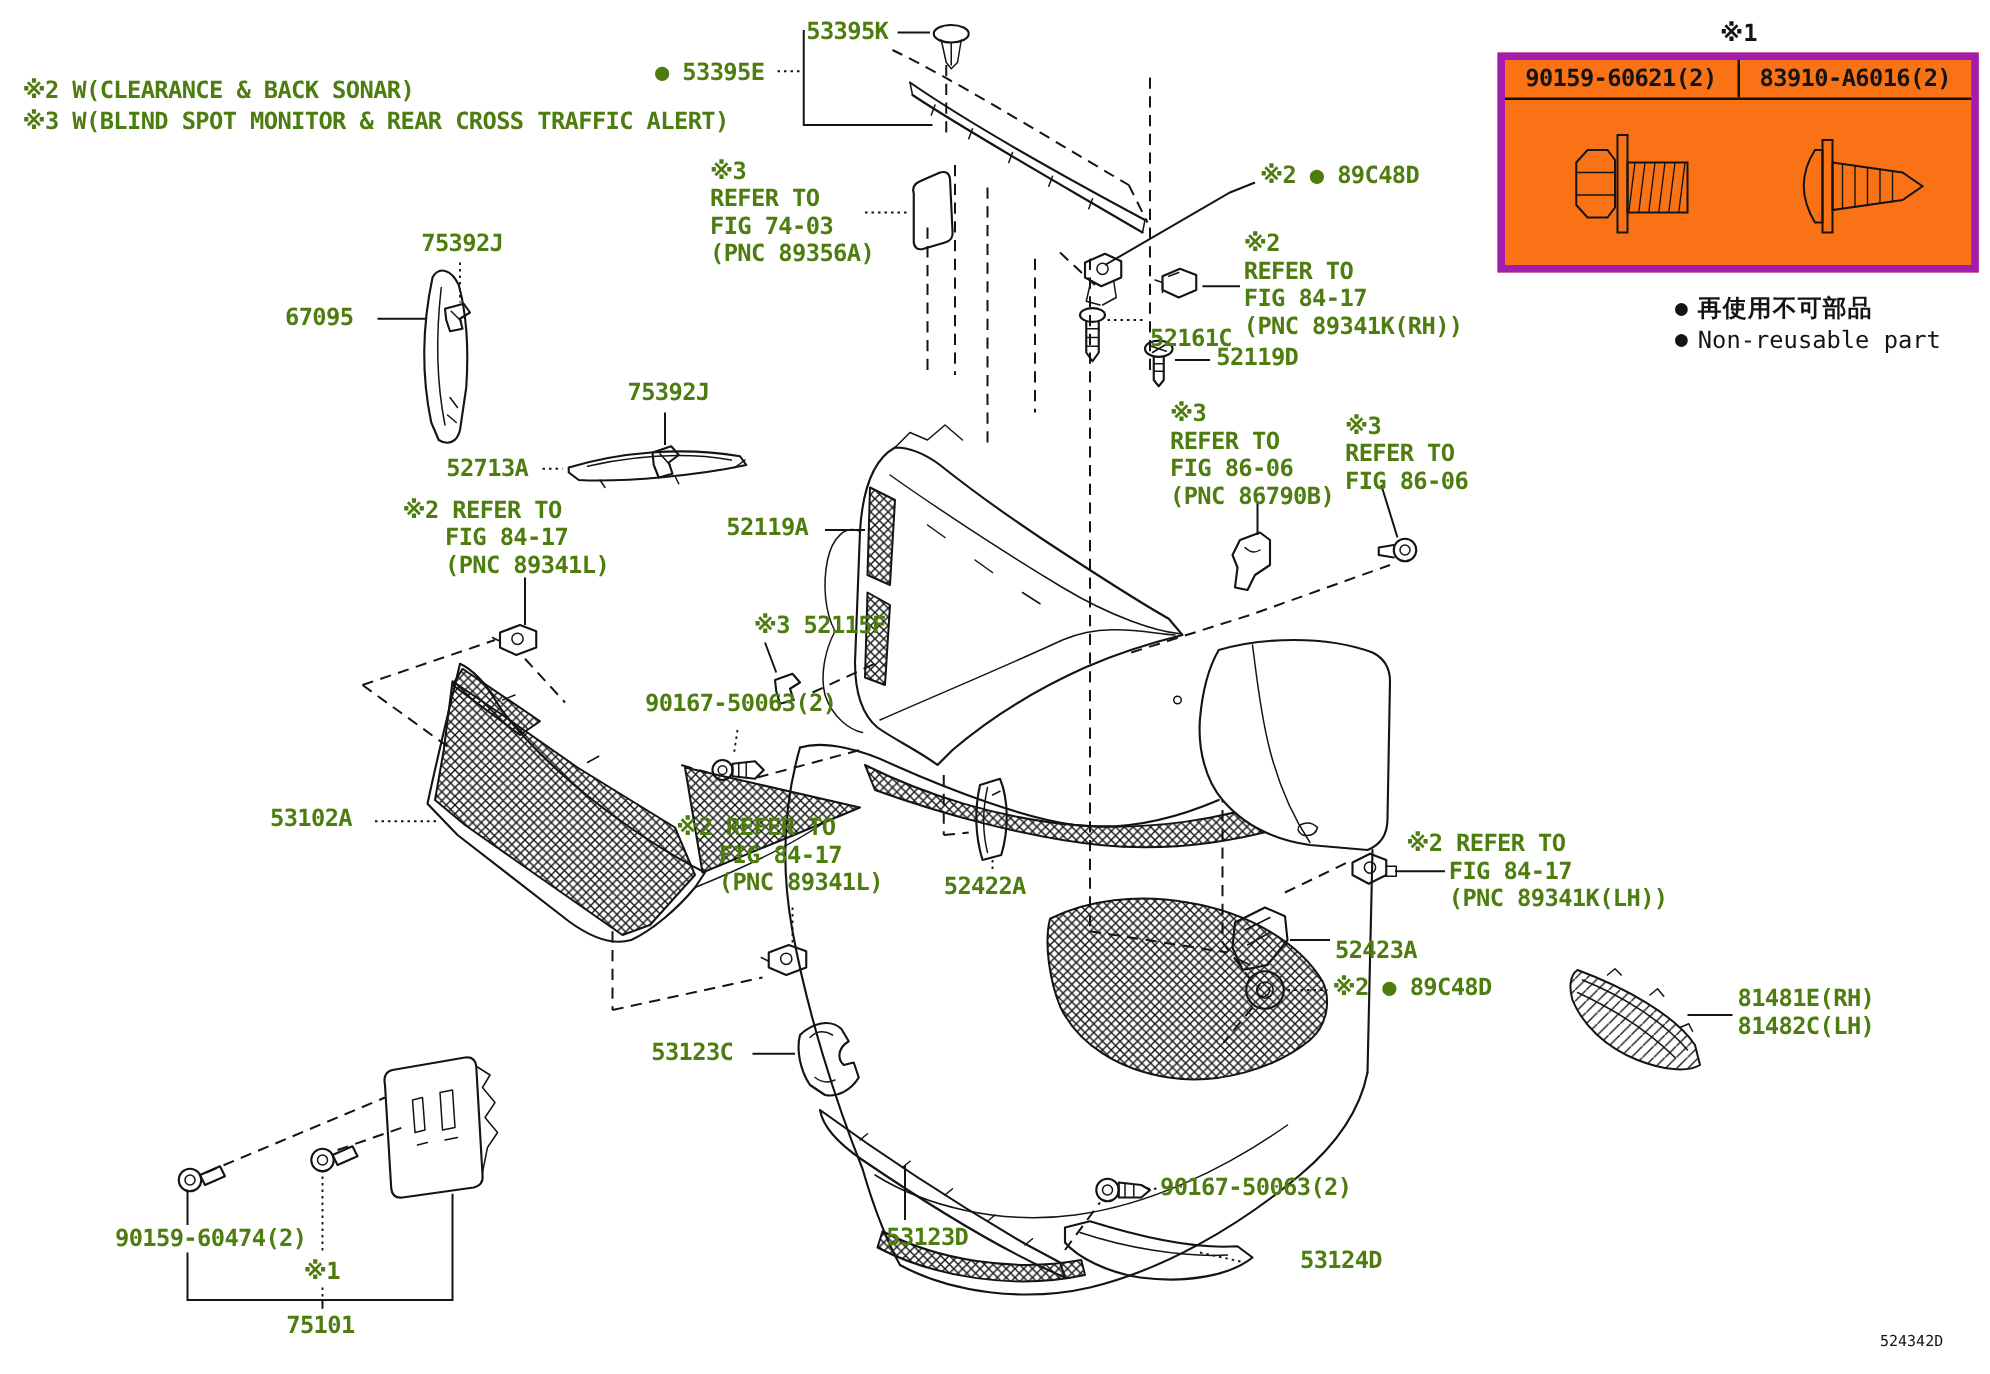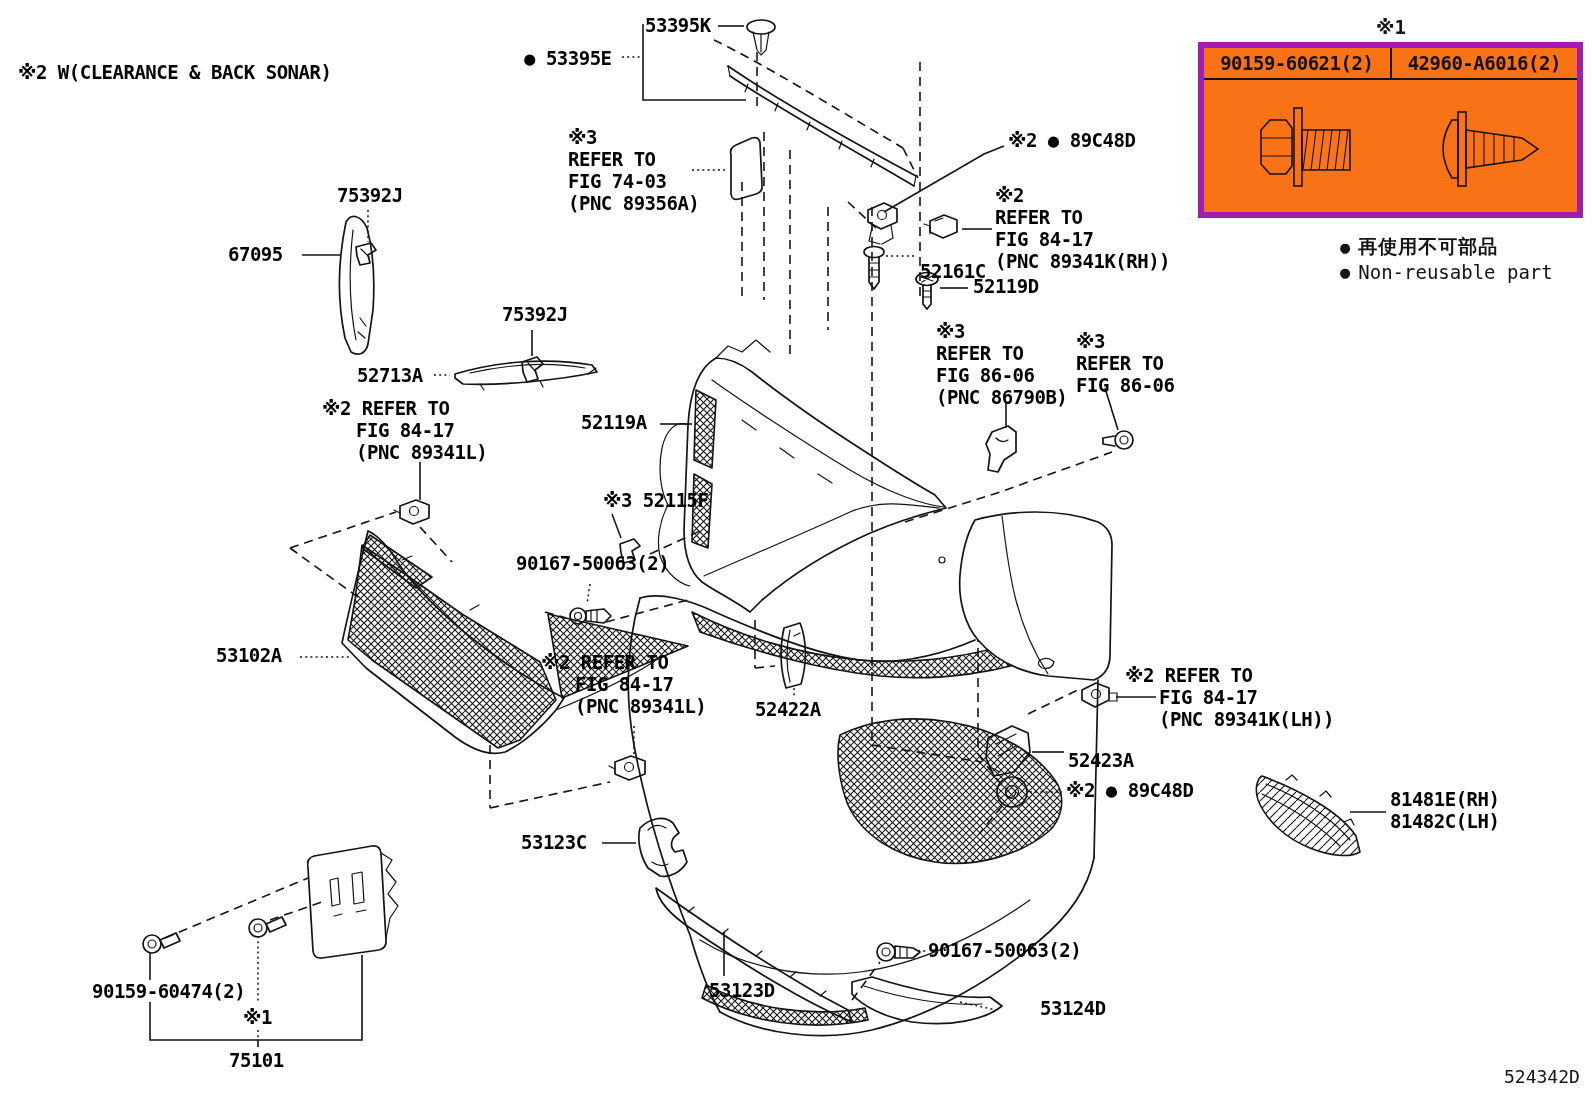--- a/index.html
+++ b/index.html
@@ -4,39 +4,39 @@
 <style>
   html,body{margin:0;padding:0;}
   body{
     width:1592px;height:1099px;position:relative;overflow:hidden;
     background:#ffffff;
     font-family:"DejaVu Sans Mono","DejaVu Sans",monospace;
     color:#141414;
   }
   #art{position:absolute;left:0;top:0;z-index:1;}
   #label-layer{position:absolute;left:0;top:0;width:1592px;height:1099px;z-index:2;pointer-events:none;}
-  .lbl{position:absolute;font-size:19px;font-weight:bold;letter-spacing:-0.5px;line-height:22px;white-space:pre;color:#000000;}
+  .lbl{position:absolute;font-size:19px;font-weight:bold;letter-spacing:-0.5px;line-height:22px;white-space:pre;color:#4d7c0f;}
   .lbl .ln{display:block;}
   #legend-box{
     position:absolute;left:1198px;top:42px;width:385px;height:176px;z-index:2;
     border:6px solid #a21caf;box-sizing:border-box;background:#f97316;
   }
   #legend-box .hdr{display:flex;height:30px;border-bottom:2px solid #141414;}
   #legend-box .cell{
     flex:1;display:flex;align-items:center;justify-content:center;
     font-size:19px;font-weight:bold;letter-spacing:-0.5px;
   }
   #legend-box .cell:first-child{border-right:2px solid #141414;}
   #legend-ref{position:absolute;left:1356px;top:16px;width:70px;text-align:center;
     font-size:19px;font-weight:bold;z-index:2;}
   #legend-bullets{position:absolute;left:1340px;top:234px;z-index:2;}
   #legend-bullets .brow{display:flex;align-items:center;height:25px;font-size:19px;}
   #legend-bullets .dot{font-size:17px;margin-right:8px;}
   #legend-bullets .jp{font-weight:bold;letter-spacing:1px;}
-  #drawing-number{position:absolute;left:1504px;top:1066px;font-size:18px;letter-spacing:0;z-index:2;}
+  #drawing-number{position:absolute;left:1504px;top:1066px;font-size:12px;letter-spacing:0;z-index:2;}
   svg .s{stroke:#141414;fill:none;stroke-width:1.7;stroke-linecap:round;stroke-linejoin:round;}
   svg .s2{stroke:#141414;fill:none;stroke-width:1.2;stroke-linecap:round;stroke-linejoin:round;}
   svg .dash{stroke:#141414;fill:none;stroke-width:1.6;stroke-dasharray:9 6;stroke-linecap:butt;}
   svg .dot{stroke:#141414;fill:none;stroke-width:1.5;stroke-dasharray:2 3.2;stroke-linecap:butt;}
   svg .ldr{stroke:#141414;fill:none;stroke-width:1.6;stroke-linecap:butt;}
   svg .xh{fill:url(#xhatch);stroke:#141414;stroke-width:1.6;stroke-linejoin:round;}
   svg .dhh{fill:url(#dhatch);stroke:#141414;stroke-width:1.6;stroke-linejoin:round;}
   svg .wfill{fill:#ffffff;stroke:#141414;stroke-width:1.7;stroke-linejoin:round;}
 </style>
 </head>
@@ -301,21 +301,21 @@
     <circle class="s" cx="258" cy="928" r="9"></circle>
     <circle class="s2" cx="258" cy="928" r="4"></circle>
     <path class="s" d="M266,924 L282,917 L286,925 L270,932 Z"></path>
   </g>
 </svg>
 
 <div id="legend-ref">※1</div>
 <div id="legend-box">
   <div class="hdr">
     <div class="cell">90159-60621(2)</div>
-    <div class="cell">42960-A6016(2)</div>
+    <div class="cell">83910-A6016(2)</div>
   </div>
   <svg width="381" height="142" viewBox="0 0 381 142">
     <g>
       <path d="M57,50 L66,40 L82,40 L88,48 L88,86 L82,94 L66,94 L57,84 Z" fill="none" stroke="#141414" stroke-width="1.6"></path>
       <path d="M57,58 h31 M57,76 h31" fill="none" stroke="#141414" stroke-width="1.1"></path>
       <rect x="90" y="28" width="8" height="78" fill="none" stroke="#141414" stroke-width="1.6"></rect>
       <path d="M98,50 H146 V90 H98 Z" fill="none" stroke="#141414" stroke-width="1.6"></path>
       <path d="M104,50 l-5,40 M112,50 l-5,40 M120,50 l-5,40 M128,50 l-5,40 M136,50 l-5,40 M144,50 l-5,40" stroke="#141414" stroke-width="1.1" fill="none"></path>
     </g>
     <g>
@@ -332,20 +332,21 @@
     <span class="jp">再使用不可部品</span>
   </div>
   <div class="brow">
     <span class="dot">●</span>
     <span>Non-reusable part</span>
   </div>
 </div>
 
 <div id="label-layer">
     <div class="lbl" style="left: 18px; top: 61px;"><div class="ln">※2 W(CLEARANCE &amp; BACK SONAR)</div></div>
+    <div class="lbl" style="left: 18px; top: 86px;"><div class="ln">※3 W(BLIND SPOT MONITOR &amp; REAR CROSS TRAFFIC ALERT)</div></div>
     <div class="lbl" style="left: 645px; top: 14px;"><div class="ln">53395K</div></div>
     <div class="lbl" style="left: 524px; top: 47px;"><div class="ln">● 53395E</div></div>
     <div class="lbl" style="left: 568px; top: 126px;"><div class="ln">※3</div><div class="ln">REFER TO</div><div class="ln">FIG 74-03</div><div class="ln">(PNC 89356A)</div></div>
     <div class="lbl" style="left: 1008px; top: 129px;"><div class="ln">※2 ● 89C48D</div></div>
     <div class="lbl" style="left: 995px; top: 184px;"><div class="ln">※2</div><div class="ln">REFER TO</div><div class="ln">FIG 84-17</div><div class="ln">(PNC 89341K(RH))</div></div>
     <div class="lbl" style="left: 920px; top: 260px;"><div class="ln">52161C</div></div>
     <div class="lbl" style="left: 973px; top: 275px;"><div class="ln">52119D</div></div>
     <div class="lbl" style="left: 337px; top: 184px;"><div class="ln">75392J</div></div>
     <div class="lbl" style="left: 228px; top: 243px;"><div class="ln">67095</div></div>
     <div class="lbl" style="left: 502px; top: 303px;"><div class="ln">75392J</div></div>

